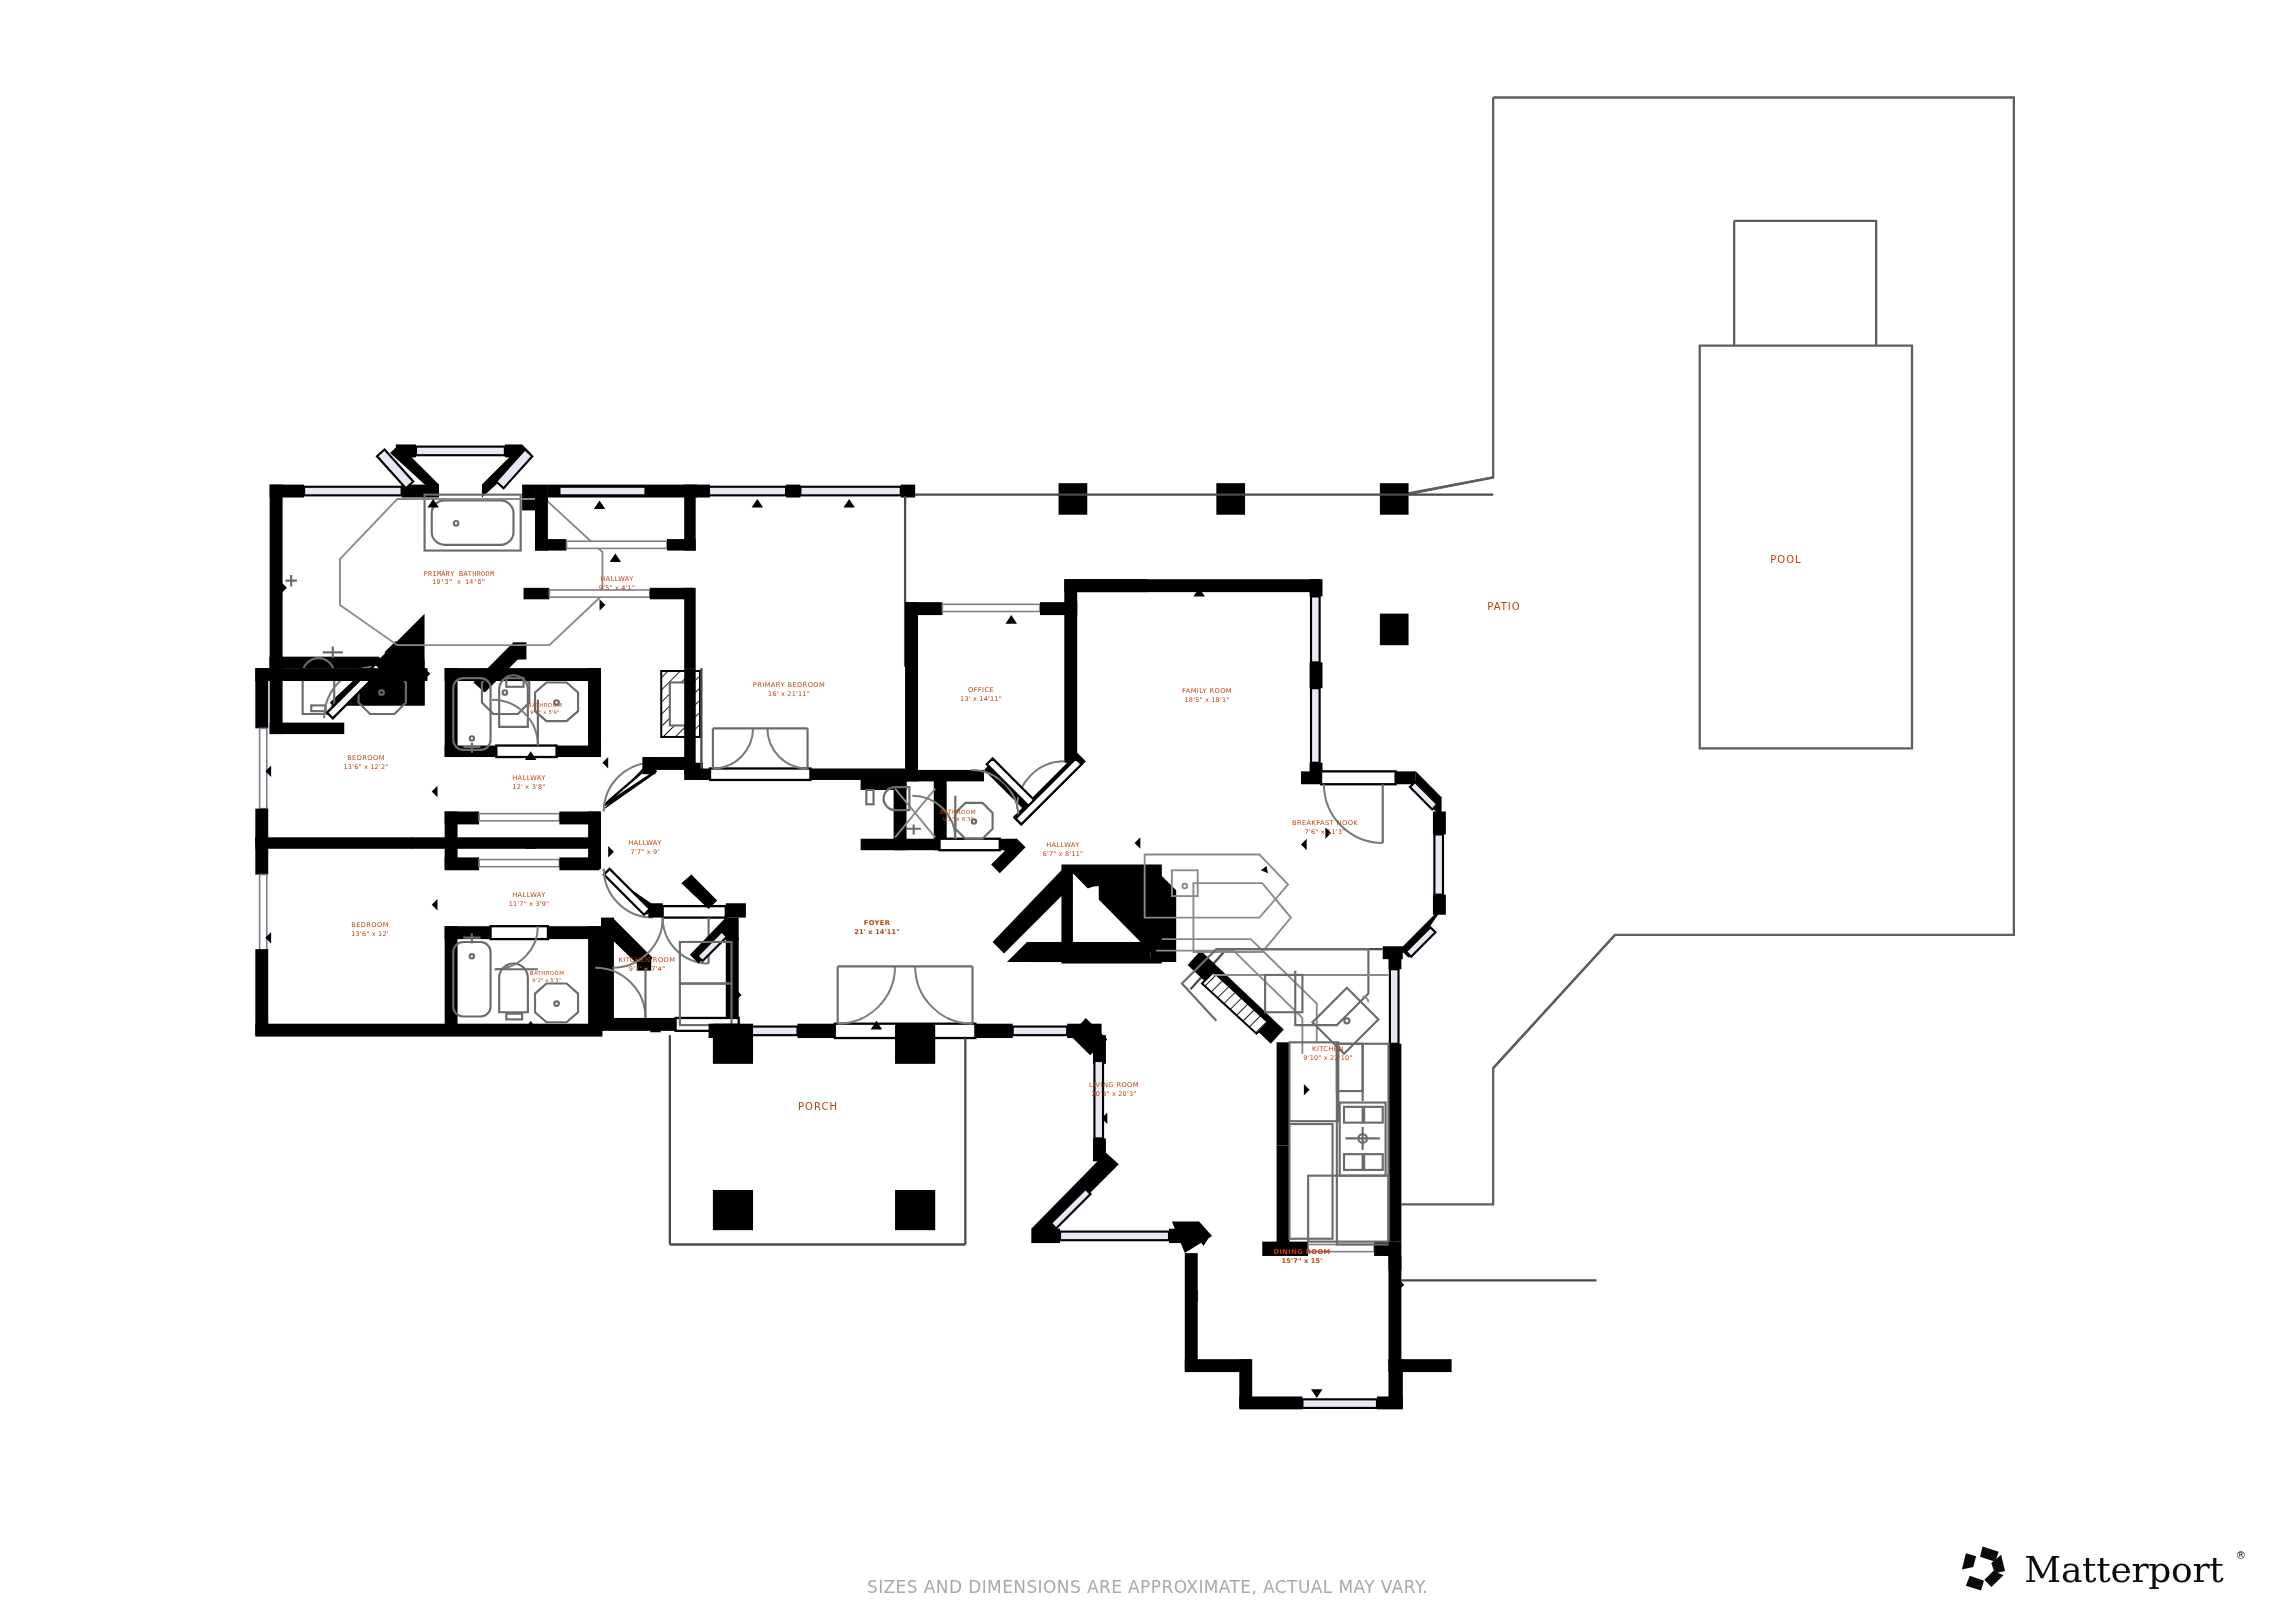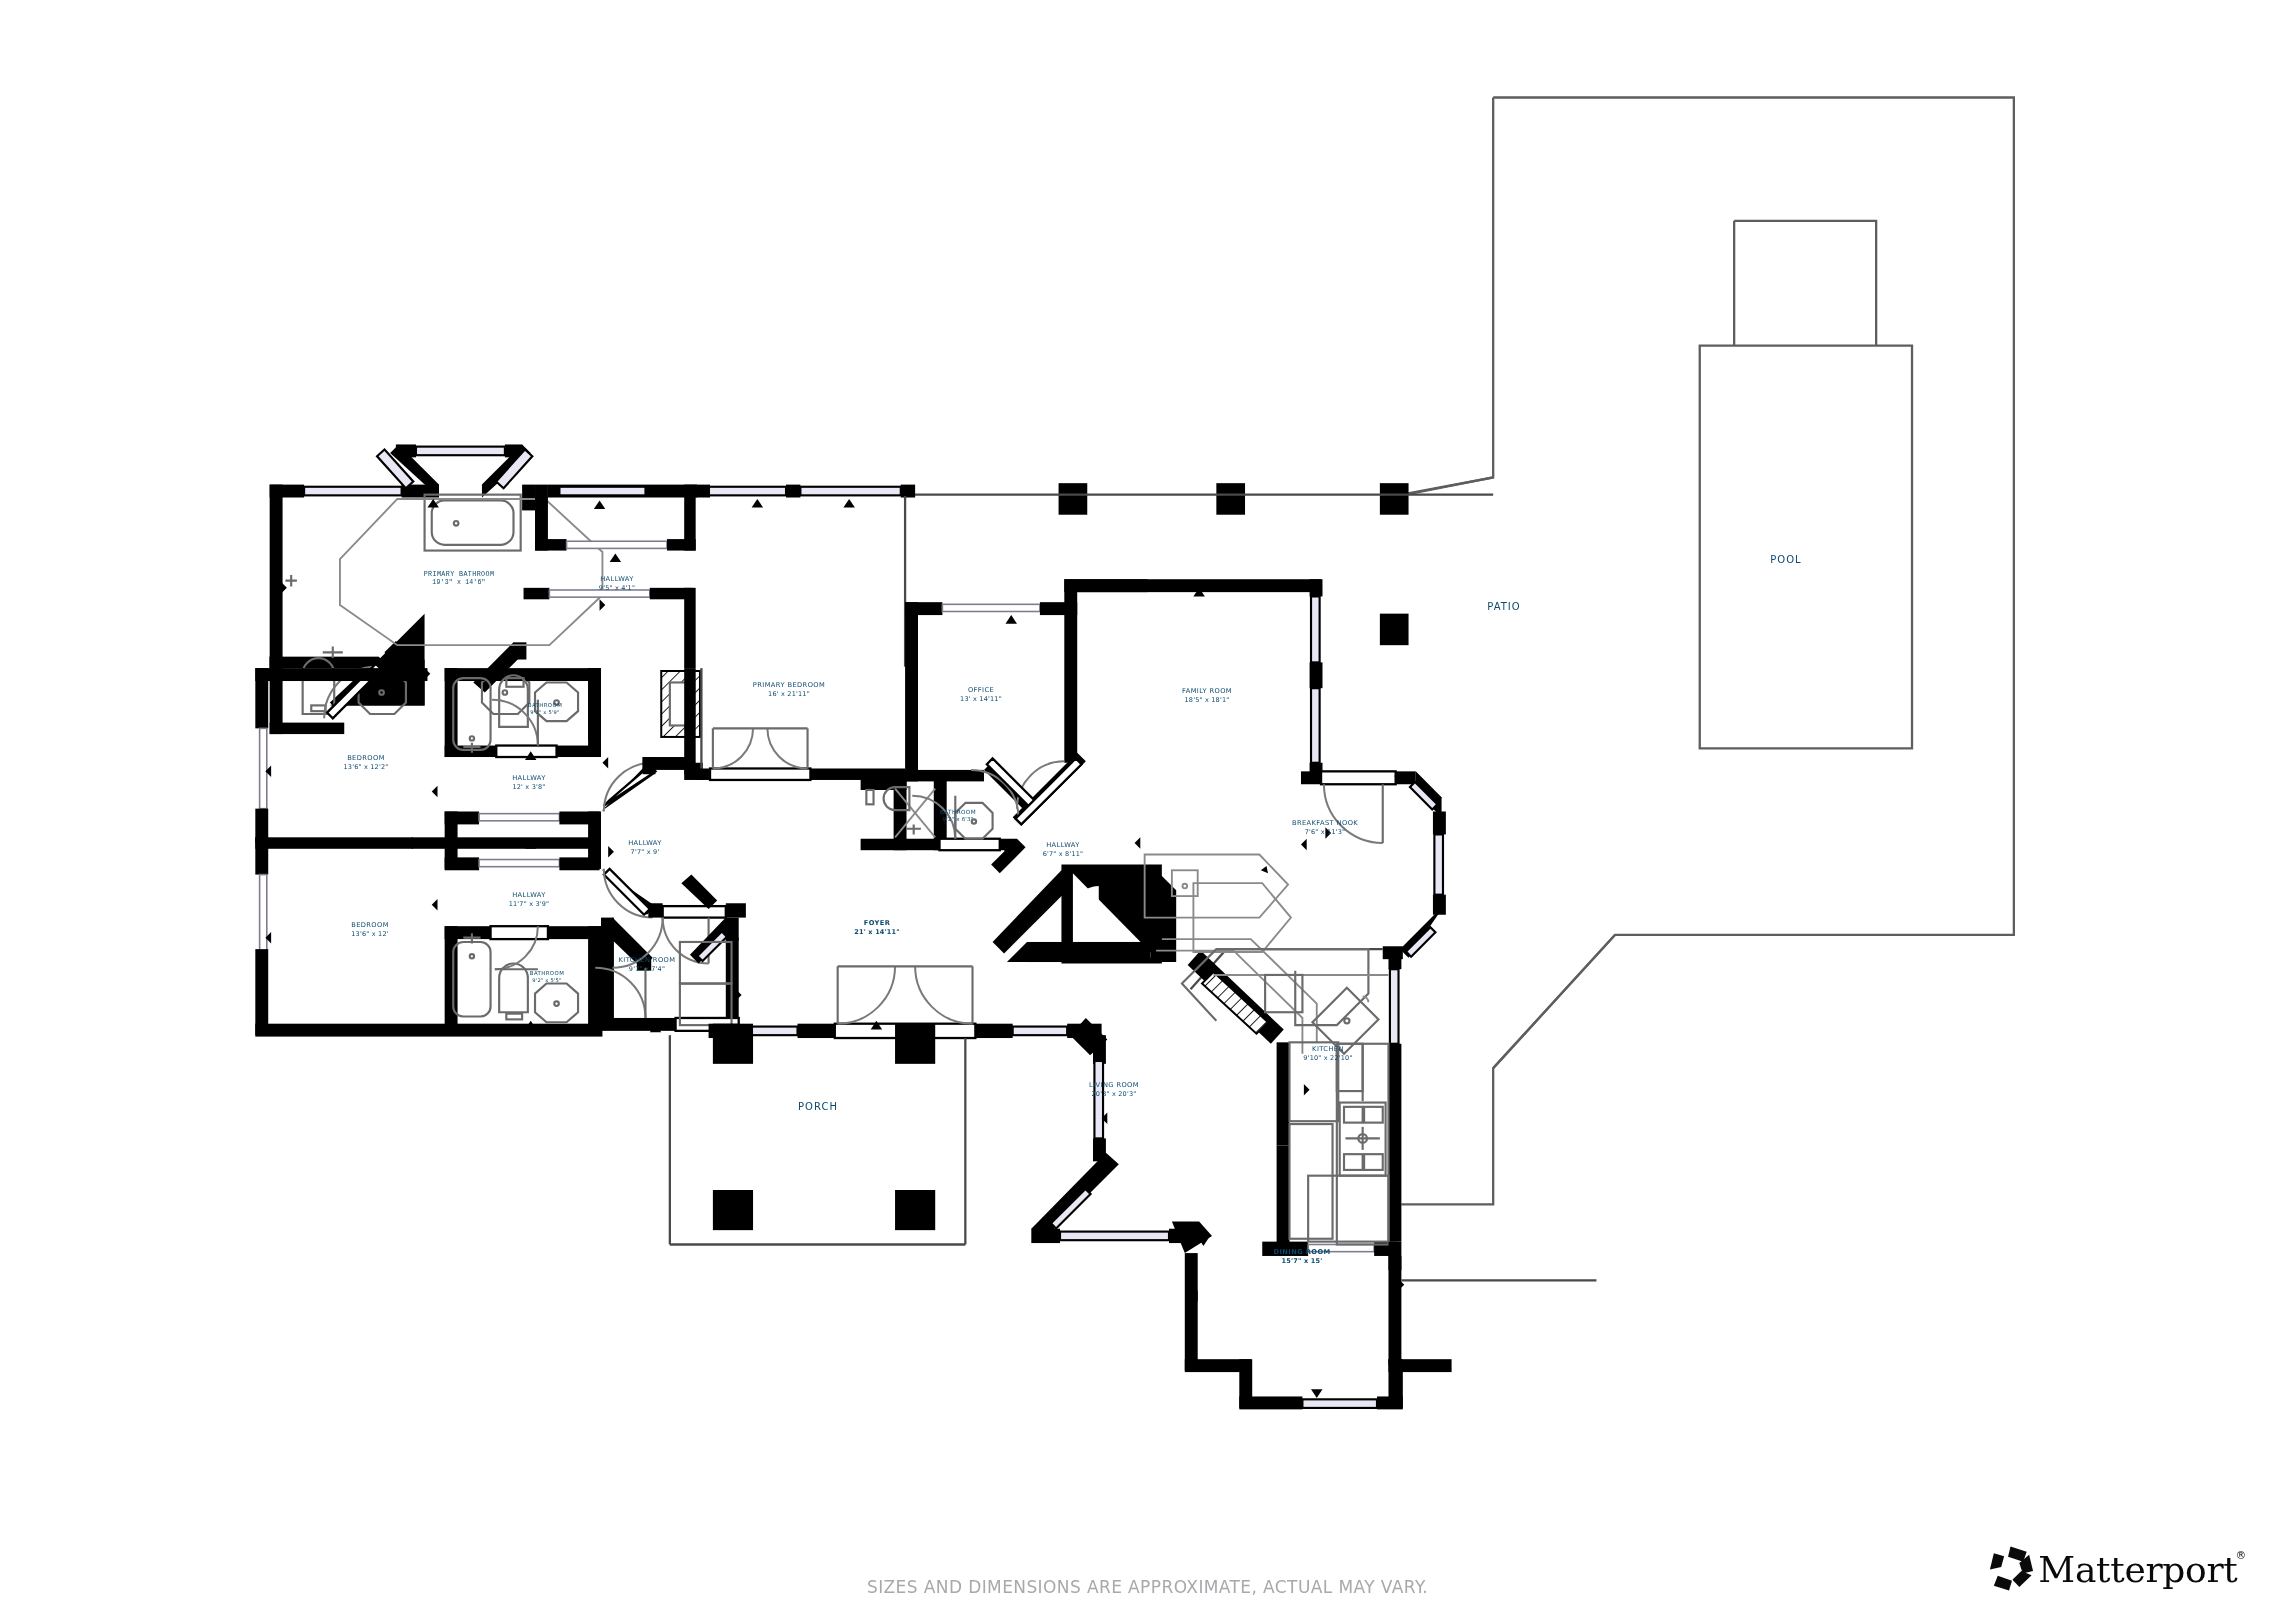--- a/index.html
+++ b/index.html
@@ -43,21 +43,21 @@
   .opening   { fill: #ffffff; stroke: #000000; stroke-width: 1.6; }
   .outline   { fill: none; stroke: #5e5e5e; stroke-width: 1.6; }
   .whitefill { fill: #ffffff; stroke: none; }
   .hatchbox  { fill: url(#hatch); stroke: #000000; stroke-width: 1.4; }
   .marker    { fill: #000000; stroke: none; }
 
   
   .room-label {
     position: absolute;
     text-align: center;
-    color: #0c4a6e;
+    color: #c2410c;
     line-height: 1.28;
     letter-spacing: 0.3px;
     white-space: nowrap;
     transform: translate(-50%, -50%);
     pointer-events: none;
     font-family: "DejaVu Sans", "Liberation Sans", sans-serif;
   }
   .room-label .rl-name {
     display: block;
     font-size: 10.5px;
@@ -83,21 +83,21 @@
     color: #a8a8ad;
     white-space: nowrap;
     font-family: "DejaVu Sans", "Liberation Sans", sans-serif;
   }
   #brand {
     position: absolute;
     right: 49px;
     top: 1544px;
     display: flex;
     align-items: center;
-    gap: 3px;
+    gap: 17px;
   }
   #brand .brand-text {
     font-family: "DejaVu Serif", "Liberation Serif", serif;
     font-size: 36px;
     color: #0a0a0a;
     line-height: 1;
     letter-spacing: -0.3px;
   }
   #brand .brand-tm {
     font-family: "DejaVu Sans", "Liberation Sans", sans-serif;

